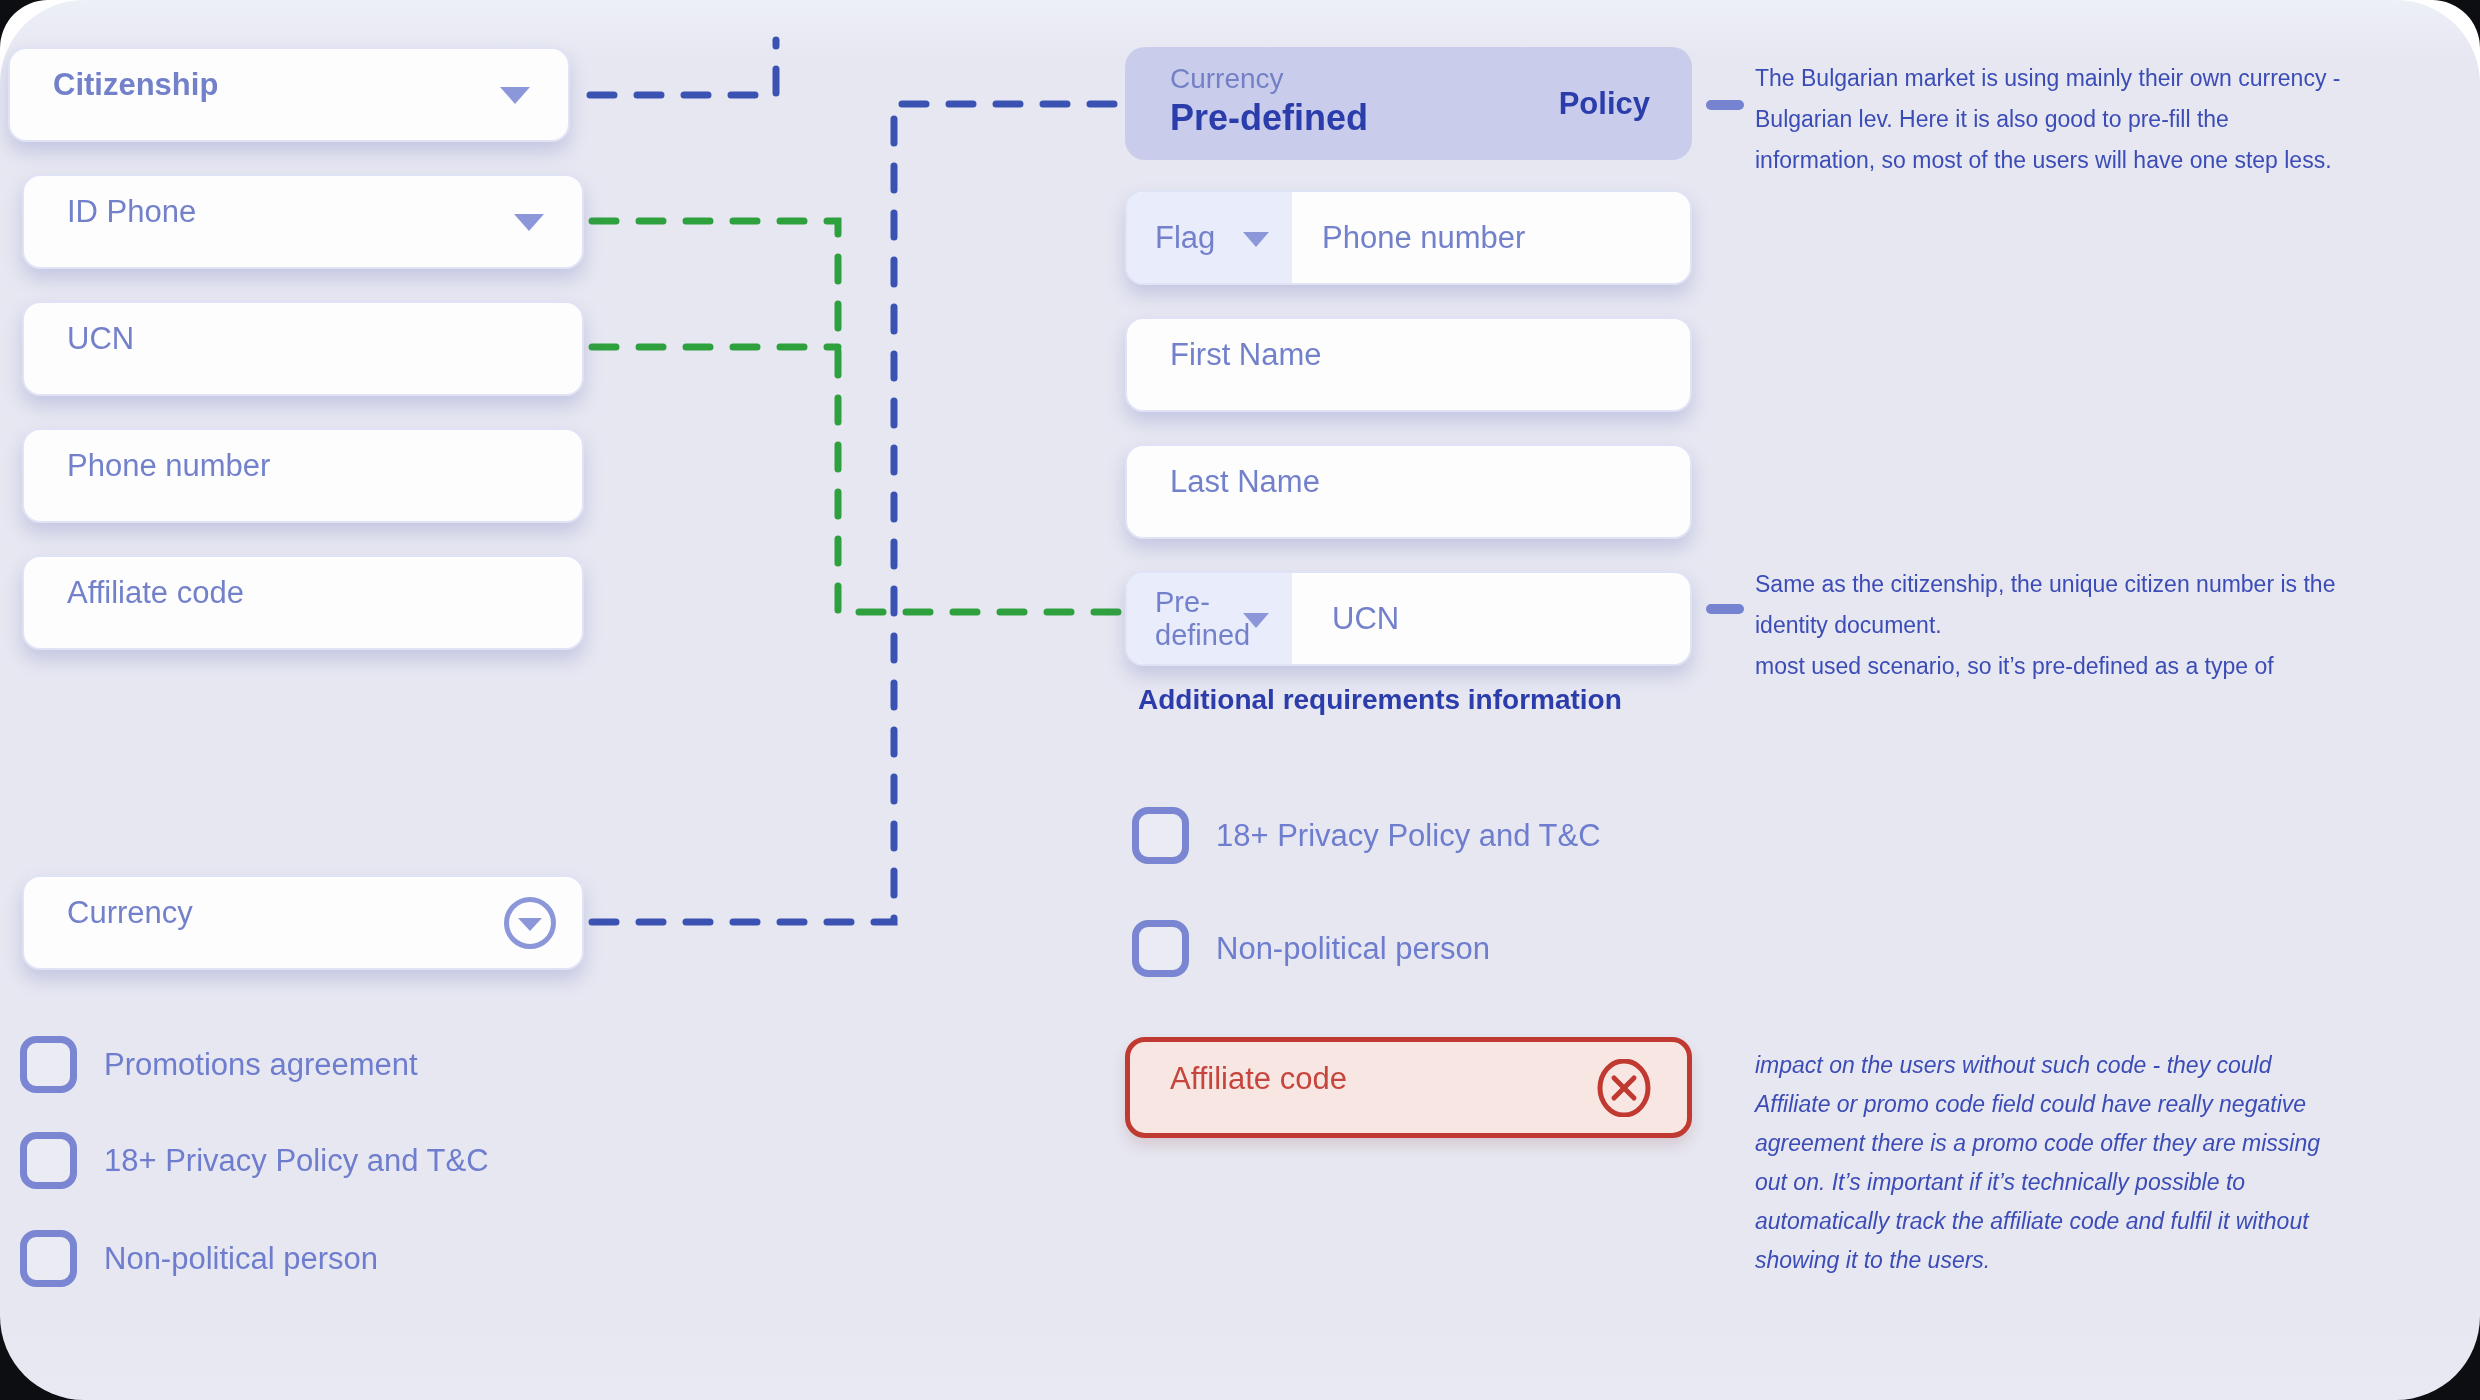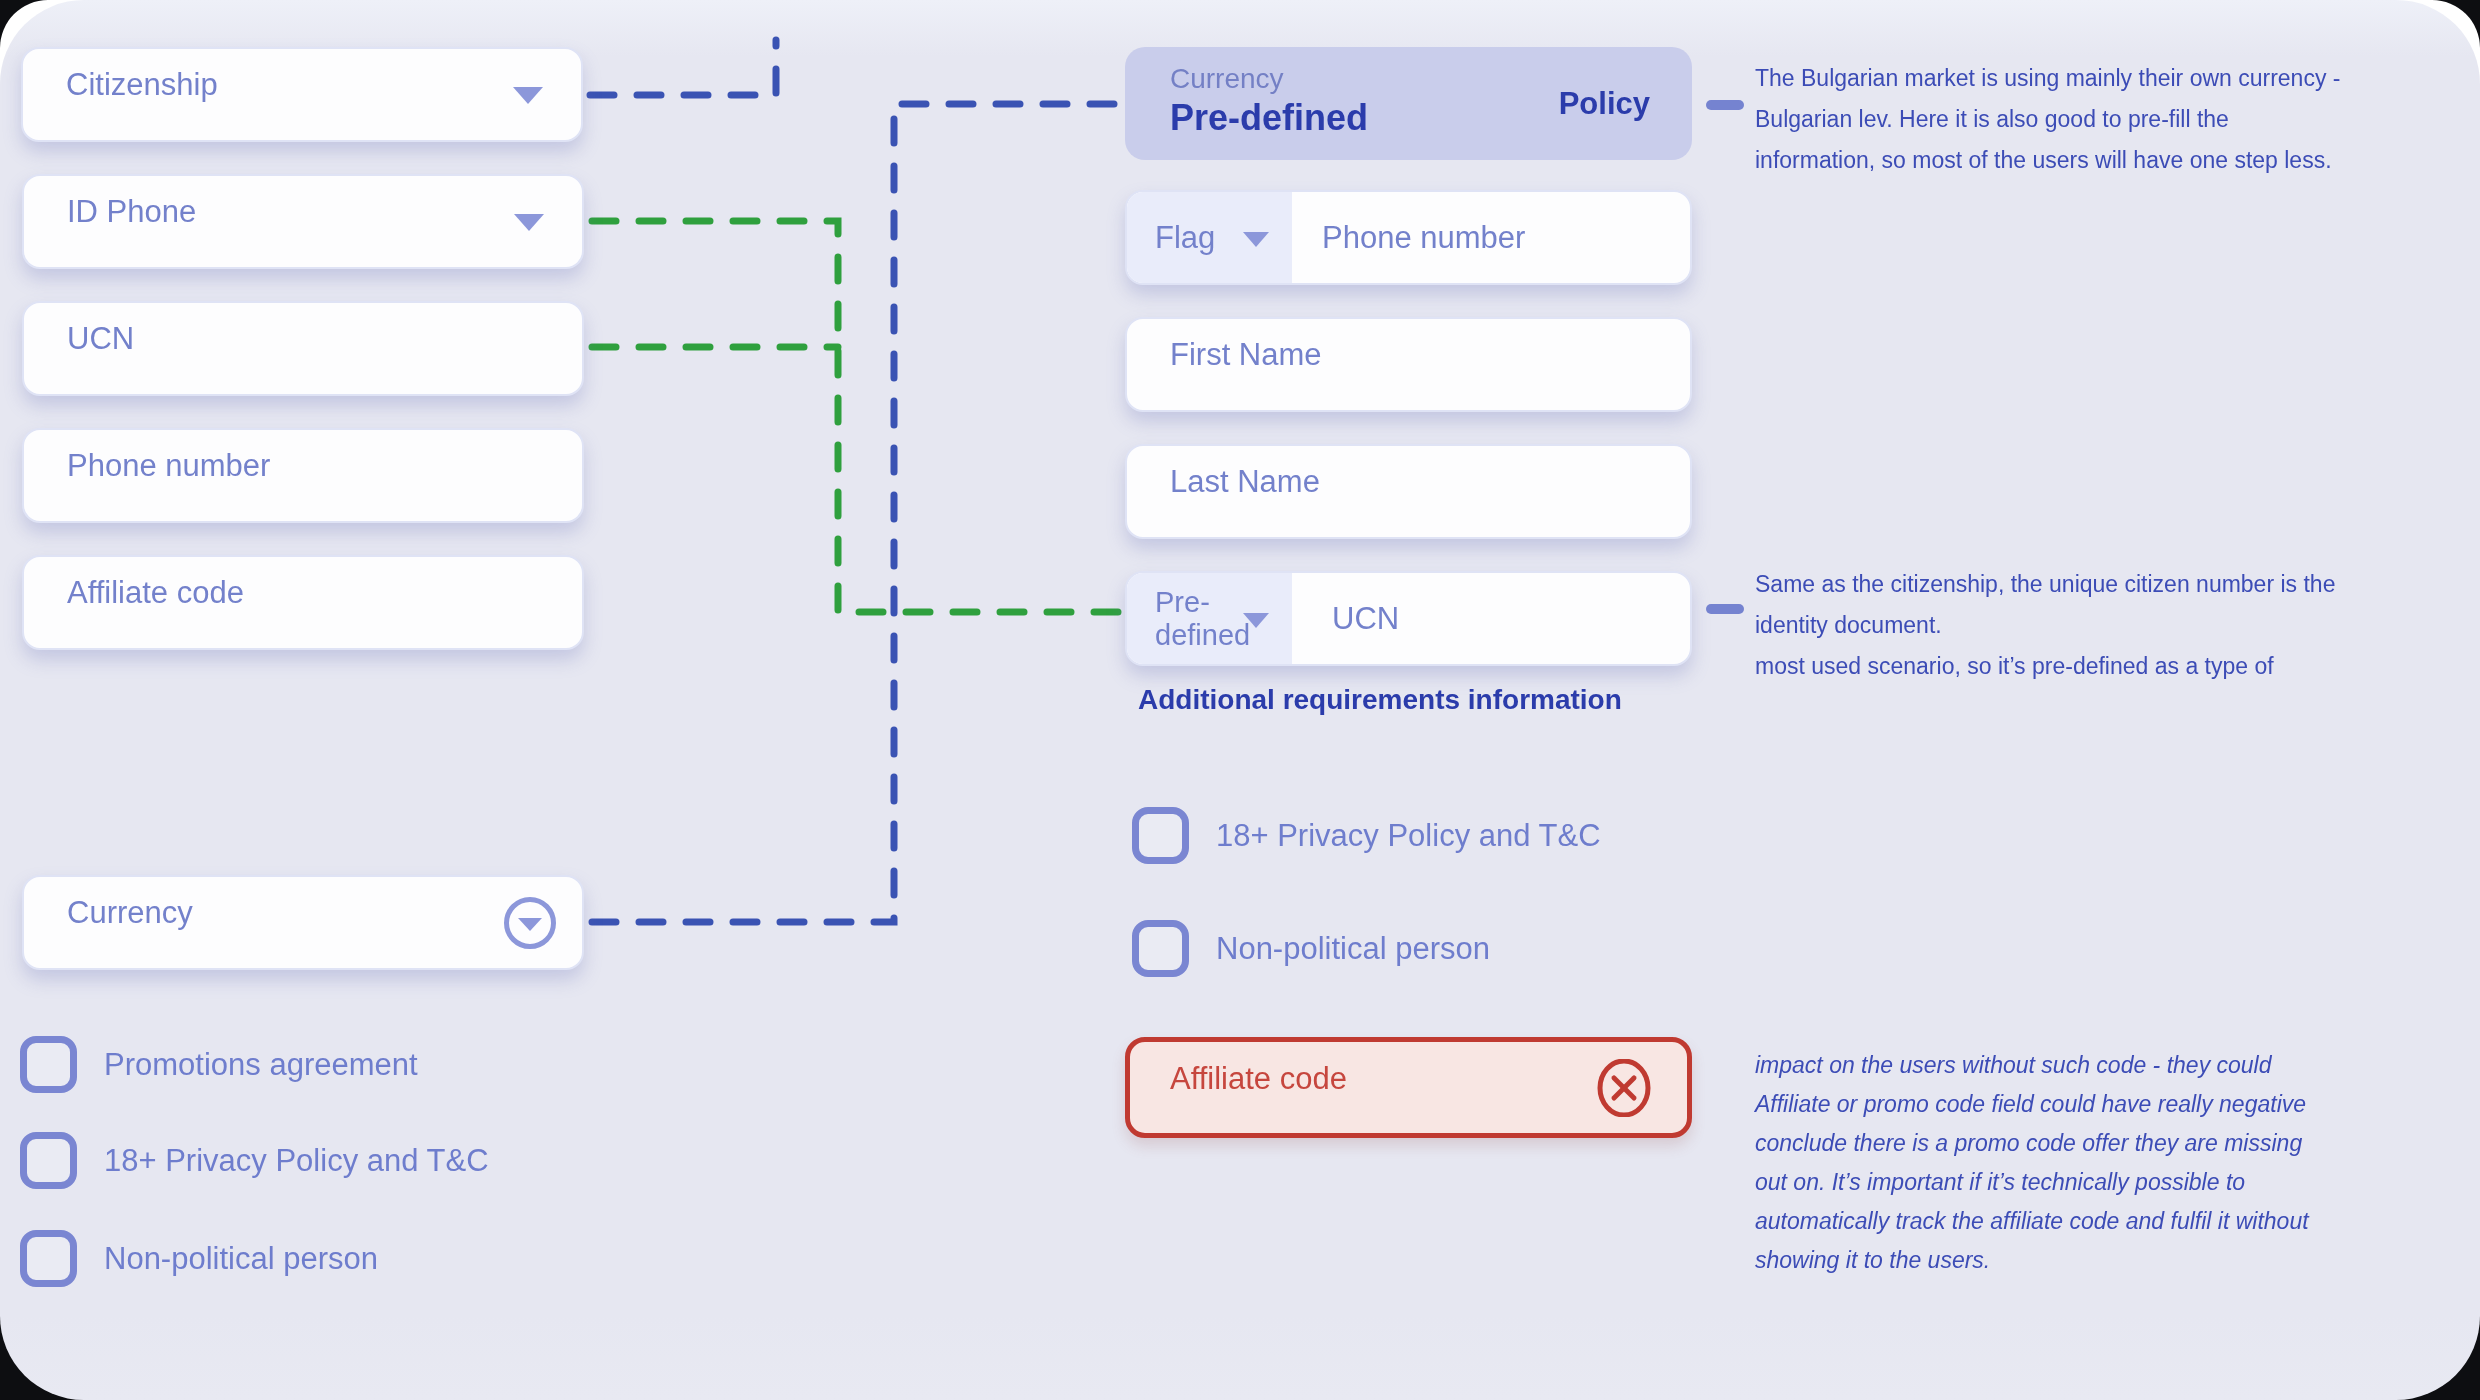--- a/index.html
+++ b/index.html
@@ -12,21 +12,21 @@
   .field{position:absolute;width:562px;height:95px;background:#fdfdfe;border:2px solid #dfe3f5;
          border-radius:18px;box-sizing:border-box;box-shadow:0 10px 18px rgba(110,120,185,.28);}
   .flabel{position:absolute;left:43px;top:18px;font-size:31px;color:#7381cb;}
   .chev{position:absolute;right:38px;top:50%;margin-top:-8px;width:0;height:0;
         border-left:15px solid transparent;border-right:15px solid transparent;border-top:17px solid #8c97da;}
   .circle-chev{position:absolute;right:26px;top:50%;transform:translateY(-50%);width:42px;height:42px;
                border:5px solid #8c97da;border-radius:50%;}
   .circle-chev .chev{right:50%;margin-right:-12px;margin-top:-5px;border-left-width:12px;border-right-width:12px;border-top-width:13px;}
 
   
-  .f-citizenship{left:21px;top:47px;}
+  .f-citizenship{left:8px;top:47px;font-weight:bold;}
   .f-idtype{left:22px;top:174px;}
   .f-ucn{left:22px;top:301px;}
   .f-phone{left:22px;top:428px;}
   .f-affiliate{left:22px;top:555px;}
   .f-currency-left{left:22px;top:875px;}
 
   .prefs{position:absolute;left:22px;top:775px;width:562px;margin:0;text-align:center;
          font-size:37px;font-weight:bold;color:#2b3cab;}
 
   
@@ -195,20 +195,20 @@
     <span class="adash ad2"></span>
     <div class="annot a2">
       <div>Same as the citizenship, the unique citizen number is the</div>
       <div>identity document.</div>
       <div>most used scenario, so it’s pre-defined as a type of</div>
     </div>
 
     <div class="annot a3">
       <div>impact on the users without such code - they could</div>
       <div>Affiliate or promo code field could have really negative</div>
-      <div>conclude there is a promo code offer they are missing</div>
+      <div>agreement there is a promo code offer they are missing</div>
       <div>out on. It’s important if it’s technically possible to</div>
       <div>automatically track the affiliate code and fulfil it without</div>
       <div>showing it to the users.</div>
     </div>
 
   </div>
 </div>
 
 </body></html>

